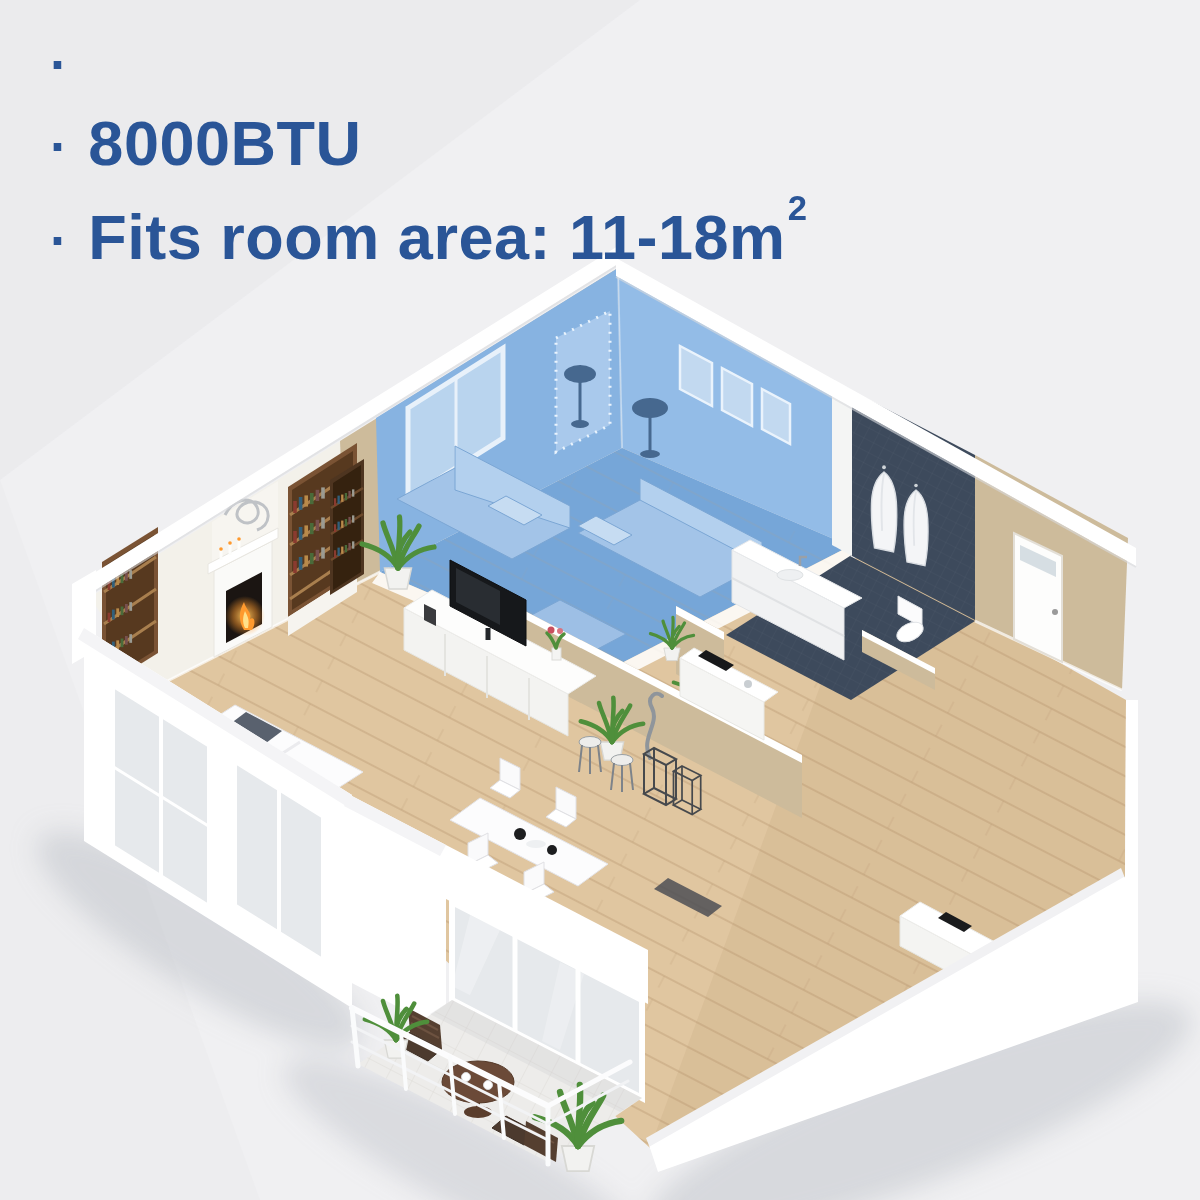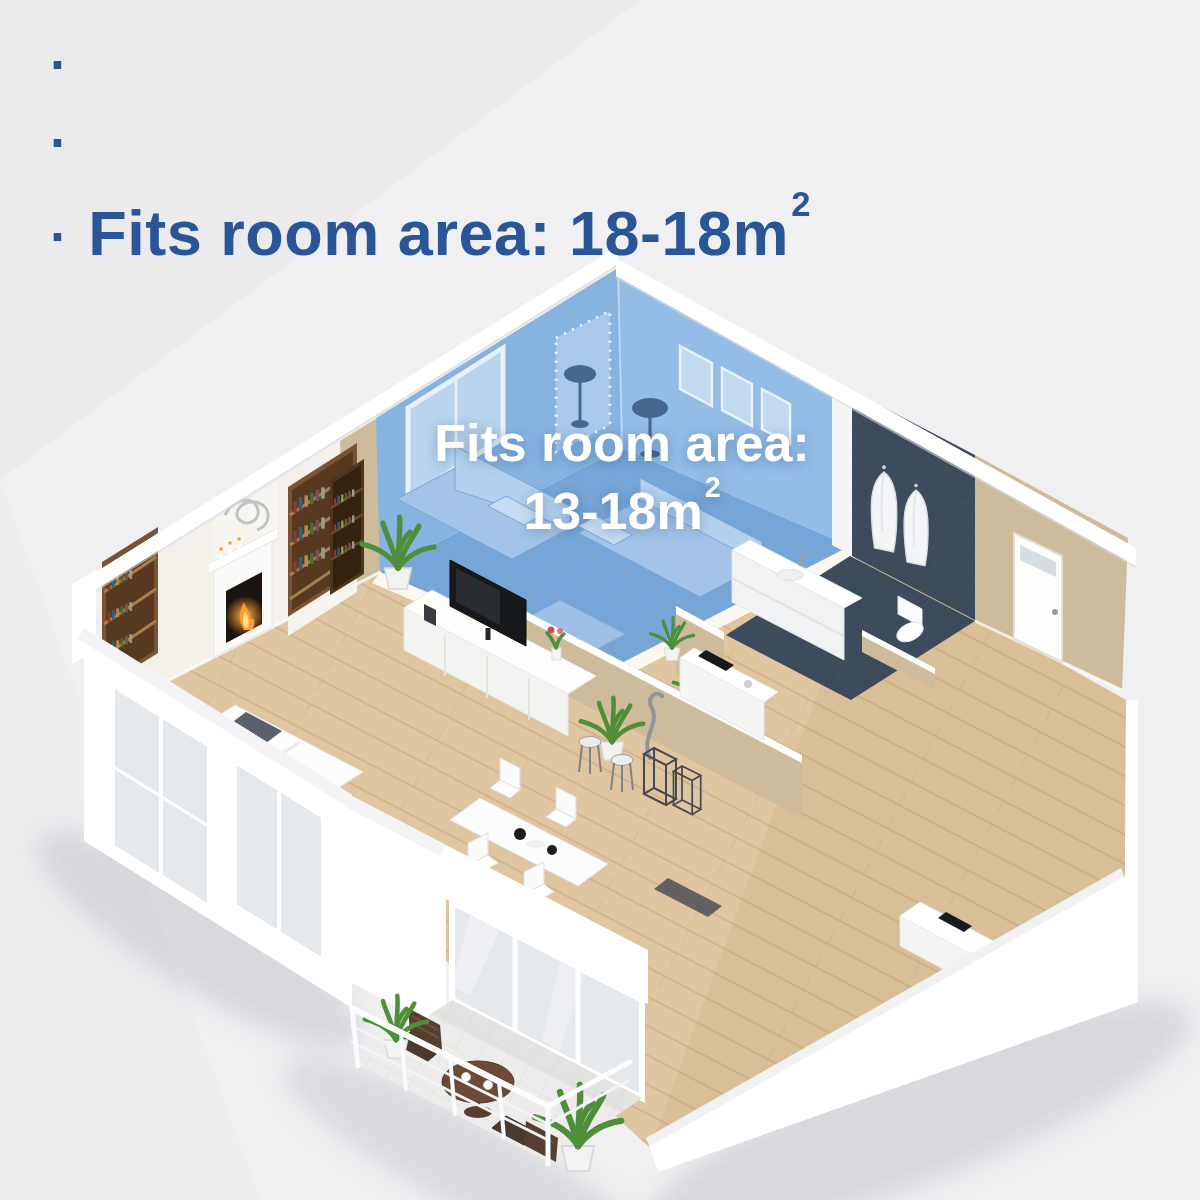--- a/index.html
+++ b/index.html
@@ -408,25 +408,22 @@
     </g>
   </g>
 </svg>
 
 <div class="specs">
   <div class="spec-line">
     <span class="dot">·</span>
   </div>
   <div class="spec-line">
     <span class="dot">·</span>
+    <span>8000BTU</span>
   </div>
   <div class="spec-line">
     <span class="dot">·</span>
-    <span><span>Fits room area: 18-18m</span><sup class="sq">2</sup></span>
+    <span><span>Fits room area: 11-18m</span><sup class="sq">2</sup></span>
   </div>
 </div>
 
-<div class="room-label">
-  <div>Fits room area:</div>
-  <div><span>13-18m</span><sup class="sq">2</sup></div>
+
 </div>
 
-</div>
-
 </body></html>

